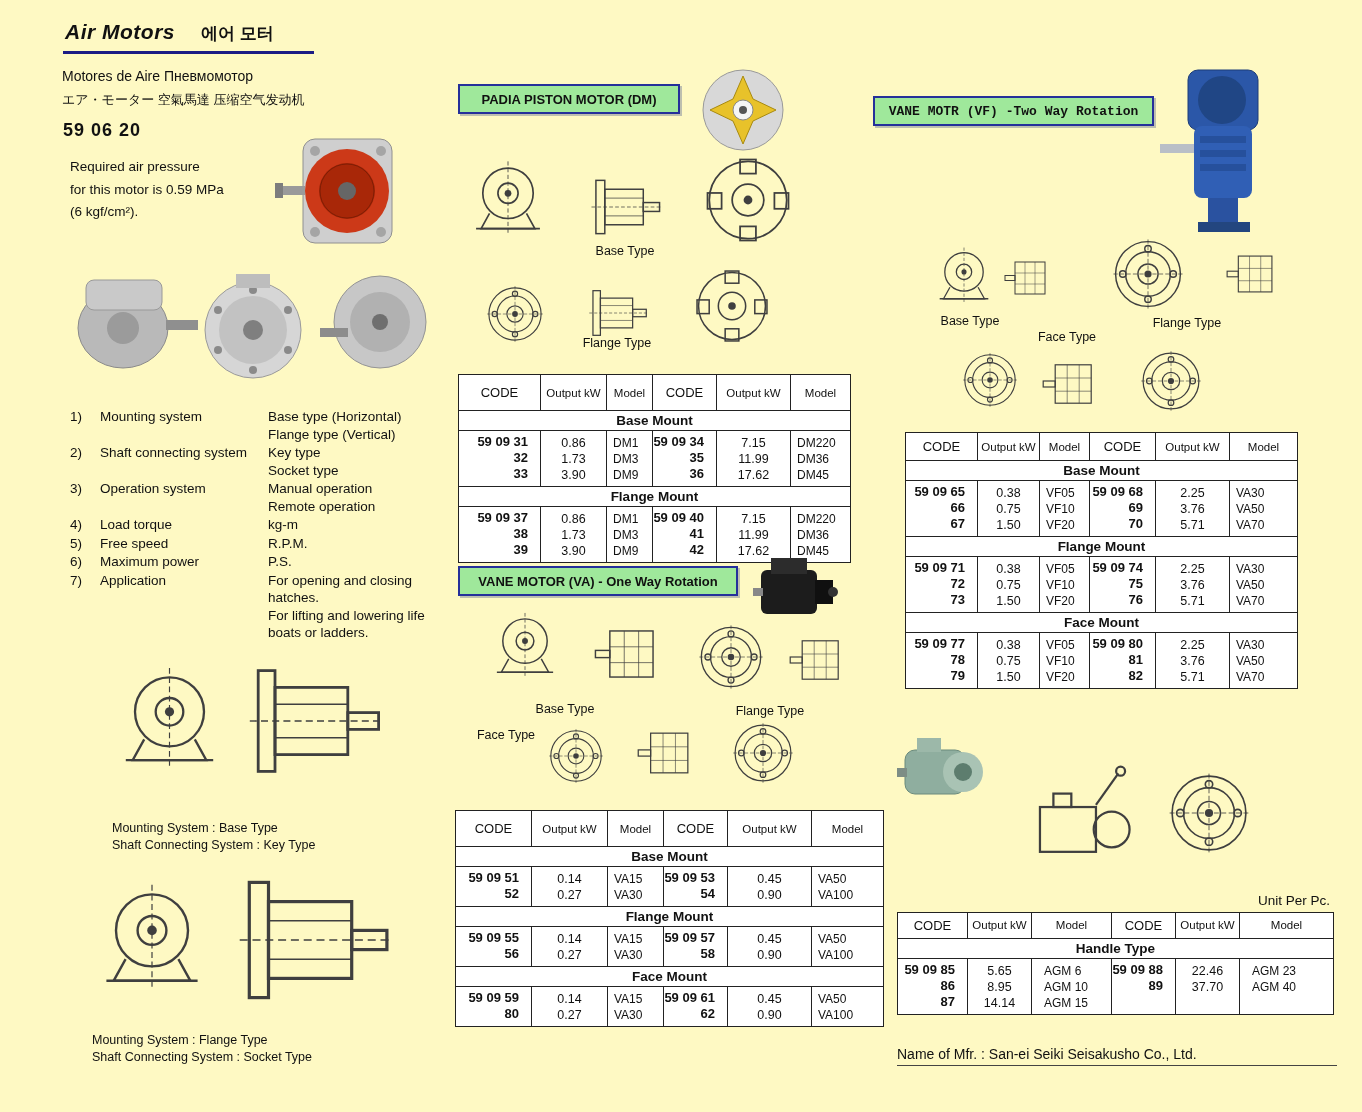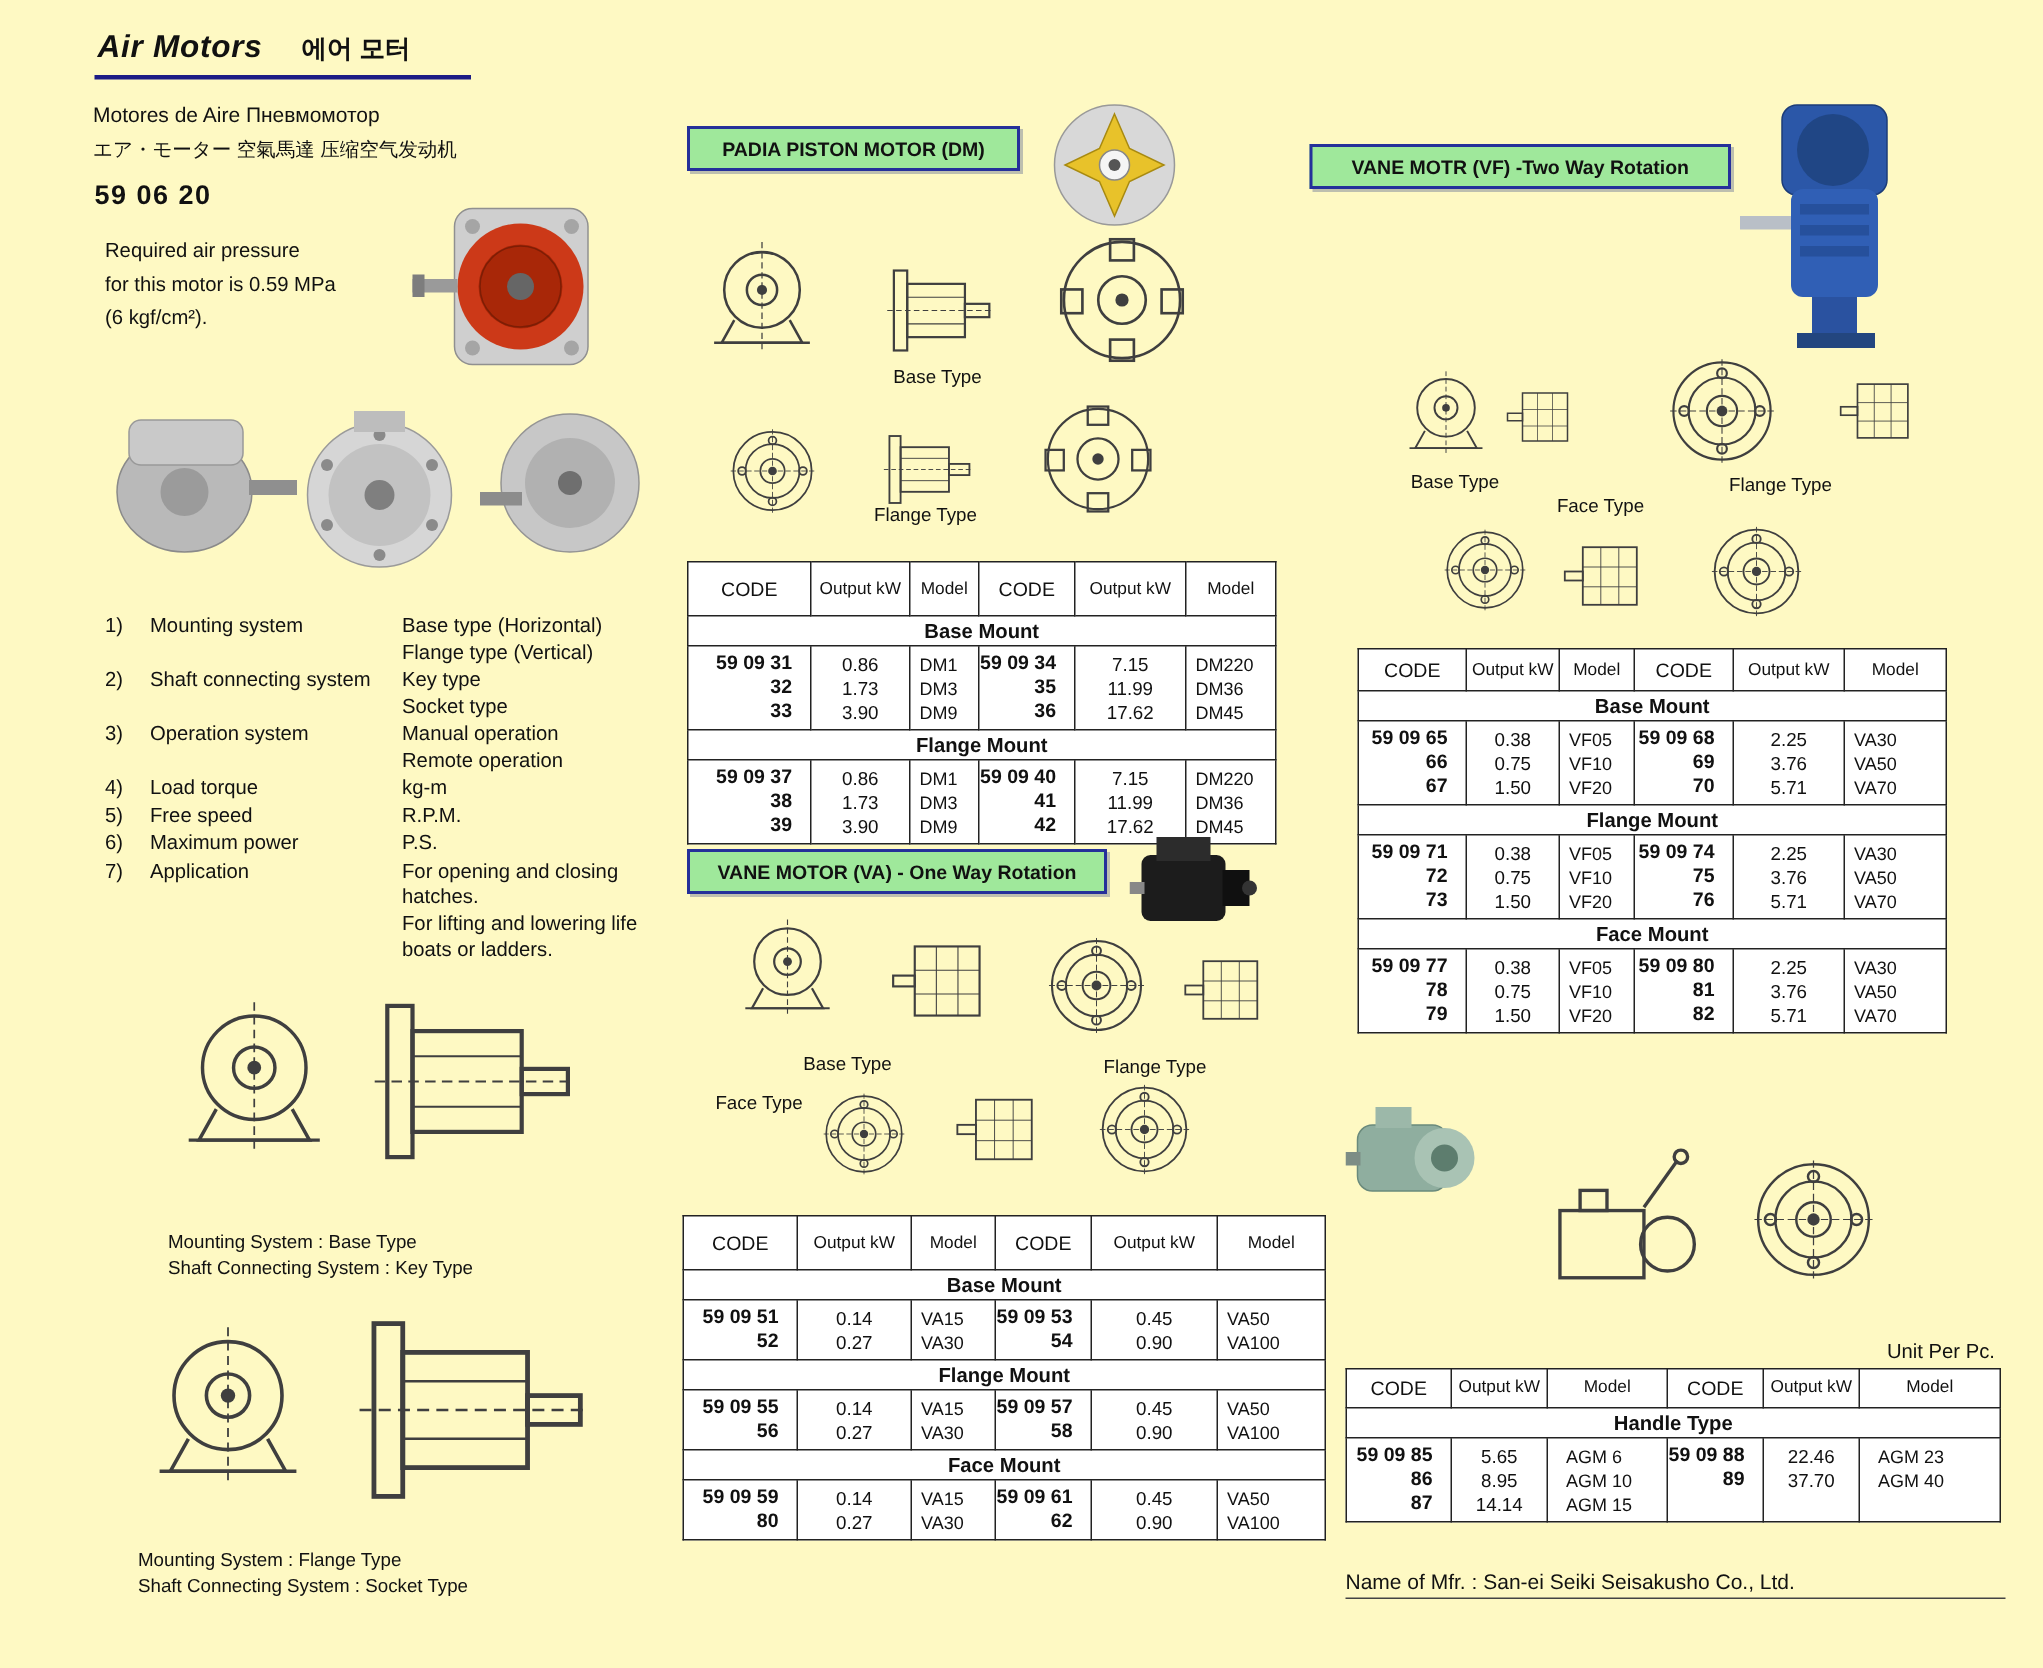--- a/index.html
+++ b/index.html
@@ -426,21 +426,21 @@
         <td class="code pre">59 09 61
 62</td>
         <td class="out pre">0.45
 0.90</td>
         <td class="mod pre">VA50
 VA100</td>
       </tr>
     </tbody>
   </table>
 
-  <div class="abs hdrbox" style="left:873px;top:96px;width:277px;height:26px;">VANE MOTR (VF) -Two Way Rotation</div>
+  <div class="abs hdrbox" style="left:873px;top:96px;width:277px;height:26px;font-family:Liberation Mono, monospace;">VANE MOTR (VF) -Two Way Rotation</div>
 
   <svg class="abs" style="left:1158px;top:64px;" width="126" height="172" viewBox="0 0 126 172">
     <rect x="30" y="6" width="70" height="60" rx="10" fill="#2b57a8" stroke="#1c3c78"></rect>
     <circle cx="64" cy="36" r="24" fill="#204685"></circle>
     <rect x="36" y="62" width="58" height="72" rx="8" fill="#305fb5"></rect>
     <rect x="42" y="72" width="46" height="7" fill="#26509c"></rect>
     <rect x="42" y="86" width="46" height="7" fill="#26509c"></rect>
     <rect x="42" y="100" width="46" height="7" fill="#26509c"></rect>
     <rect x="2" y="80" width="34" height="9" fill="#b9bfc7"></rect>
     <rect x="50" y="134" width="30" height="26" fill="#2a52a0"></rect>

